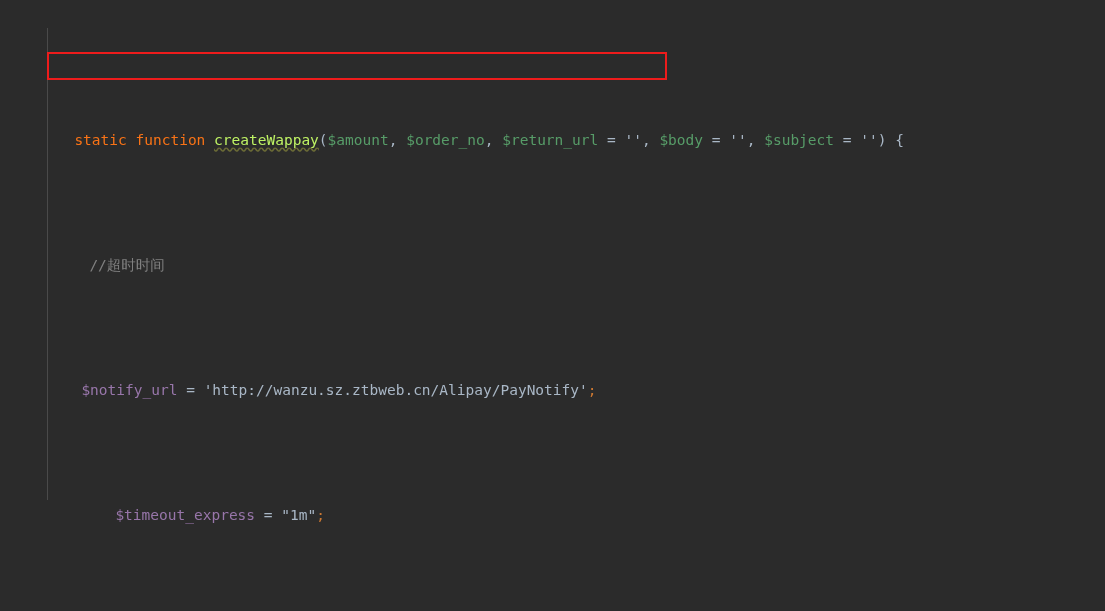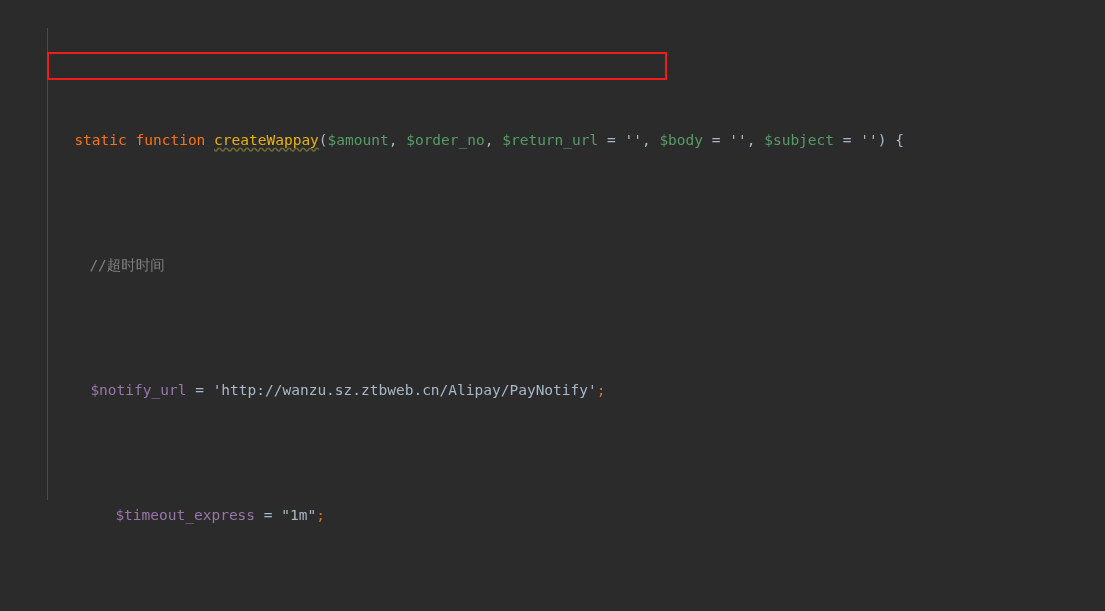--- a/index.html
+++ b/index.html
@@ -34,21 +34,21 @@
     position: absolute;
     left: 47px;
     top: 28px;
     width: 1px;
     height: 472px;
     background: #4a4a4a;
     z-index: 0;
   }
   
   .kw      { color: #f97316; }
-  .fn      { color: #eab308; }
+  .fn      { color: #bef264; }
   .param   { color: #579c68; margin-top: 29px; }
   .lvar    { color: #9876aa; }
   .str     { color: #a9b7c6; }
   .punc    { color: #a9b7c6; }
   .cmt     { color: #808080; }
   .op      { color: #a9b7c6; }
   .semi    { color: #cc7832; }
   .brace   { color: #a9b7c6; }
   
   .squig {
@@ -84,21 +84,21 @@
     <div class="line" style="padding-left:22px;">
       <span class="kw">static</span><span class="punc"> </span><span class="kw">function</span><span class="punc"> </span><span class="fn squig">createWappay</span><span class="punc">(</span><span class="param">$amount</span><span class="punc">, </span><span class="param">$order_no</span><span class="punc">, </span><span class="param">$return_url</span><span class="op"> = </span><span class="str">''</span><span class="punc">, </span><span class="param">$body</span><span class="op"> = </span><span class="str">''</span><span class="punc">, </span><span class="param">$subject</span><span class="op"> = </span><span class="str">''</span><span class="brace">) {</span>
     </div>
 
     
     <div class="line" style="padding-left:37px;">
       <span class="cmt">//超时时间</span>
     </div>
 
     
-    <div class="line" style="padding-left:29px;margin-left:9px;">
+    <div class="line" style="padding-left:29px;">
       <span class="lvar">$notify_url</span><span class="op"> = </span><span class="str">'http://wanzu.sz.ztbweb.cn/Alipay/PayNotify'</span><span class="semi">;</span>
     </div>
 
     
     <div class="line" style="padding-left:63px;">
       <span class="lvar">$timeout_express</span><span class="op"> = </span><span class="str">"1m"</span><span class="semi">;</span>
     </div>
 
     
     <div class="line" style="padding-left:63px;">

